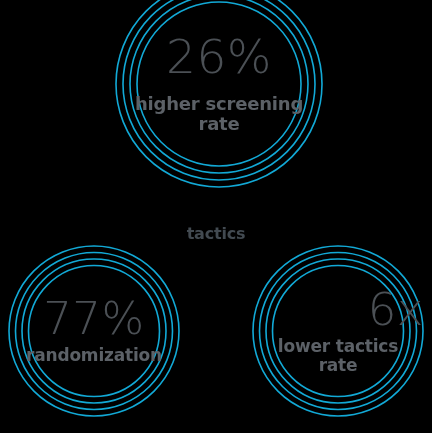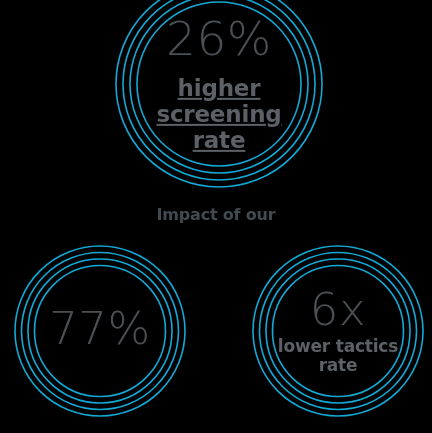--- a/index.html
+++ b/index.html
@@ -72,27 +72,26 @@
     left: 113px;
     top: -22px;
     width: 212px;
     height: 212px;
   }
   #badge-screening .stat-value {
     font-size: 47px;
     margin-bottom: 14px;
   }
   #badge-screening .stat-caption {
-    font-size: 23px;
-    text-decoration: underline;
+    font-size: 18px;
   }
 
   
   #badge-randomization {
-    left: 12px;
+    left: 6px;
     top: 243px;
     width: 176px;
     height: 176px;
   }
   #badge-randomization .stat-value {
     font-size: 45px;
     margin-bottom: 5px;
   }
   #badge-randomization .stat-caption {
     font-size: 17px;
@@ -143,46 +142,48 @@
       </svg>
     </div>
     <div class="content">
       <span class="stat-value" style="color: rgb(75, 80, 85);">26%</span>
       <span class="stat-caption" style="color: rgb(92, 97, 103);">higher screening</span>
       <span class="stat-caption" style="color: rgb(92, 97, 103);">rate</span>
     </div>
   </div>
 
   <div id="center-label" style="color: rgb(66, 74, 81);">
-    <span>Impact of our</span><br>
+    <br>
+    <span>tactics</span>
   </div>
 
   <div class="stat-badge" id="badge-randomization">
     <div class="rings">
       <svg viewBox="0 0 176 176" aria-hidden="true">
         <circle class="ring" cx="88" cy="88" r="85" style="stroke: rgb(18, 169, 214);"></circle>
         <circle class="ring" cx="88" cy="88" r="78.5" style="stroke: rgb(18, 169, 214);"></circle>
         <circle class="ring" cx="88" cy="88" r="72" style="stroke: rgb(18, 169, 214);"></circle>
         <circle class="ring" cx="88" cy="88" r="65.5" style="stroke: rgb(18, 169, 214);"></circle>
       </svg>
     </div>
     <div class="content">
       <span class="stat-value" style="color: rgb(75, 80, 85);">77%</span>
+      <span class="stat-caption" style="color: rgb(92, 97, 103);">randomization</span>
     </div>
   </div>
 
   <div class="stat-badge" id="badge-dropout">
     <div class="rings">
       <svg viewBox="0 0 176 176" aria-hidden="true">
         <circle class="ring" cx="88" cy="88" r="85" style="stroke: rgb(18, 169, 214);"></circle>
         <circle class="ring" cx="88" cy="88" r="78.5" style="stroke: rgb(18, 169, 214);"></circle>
         <circle class="ring" cx="88" cy="88" r="72" style="stroke: rgb(18, 169, 214);"></circle>
         <circle class="ring" cx="88" cy="88" r="65.5" style="stroke: rgb(18, 169, 214);"></circle>
       </svg>
     </div>
     <div class="content">
-      <span class="stat-value" style="color: rgb(75, 80, 85);">6x</span>
+      <span class="stat-value" style="color: rgb(75, 80, 85); text-align: right;">6x</span>
       <span class="stat-caption" style="color: rgb(92, 97, 103);">lower tactics</span>
       <span class="stat-caption" style="color: rgb(92, 97, 103);">rate</span>
     </div>
   </div>
 
 </div>
 
 </body></html>

